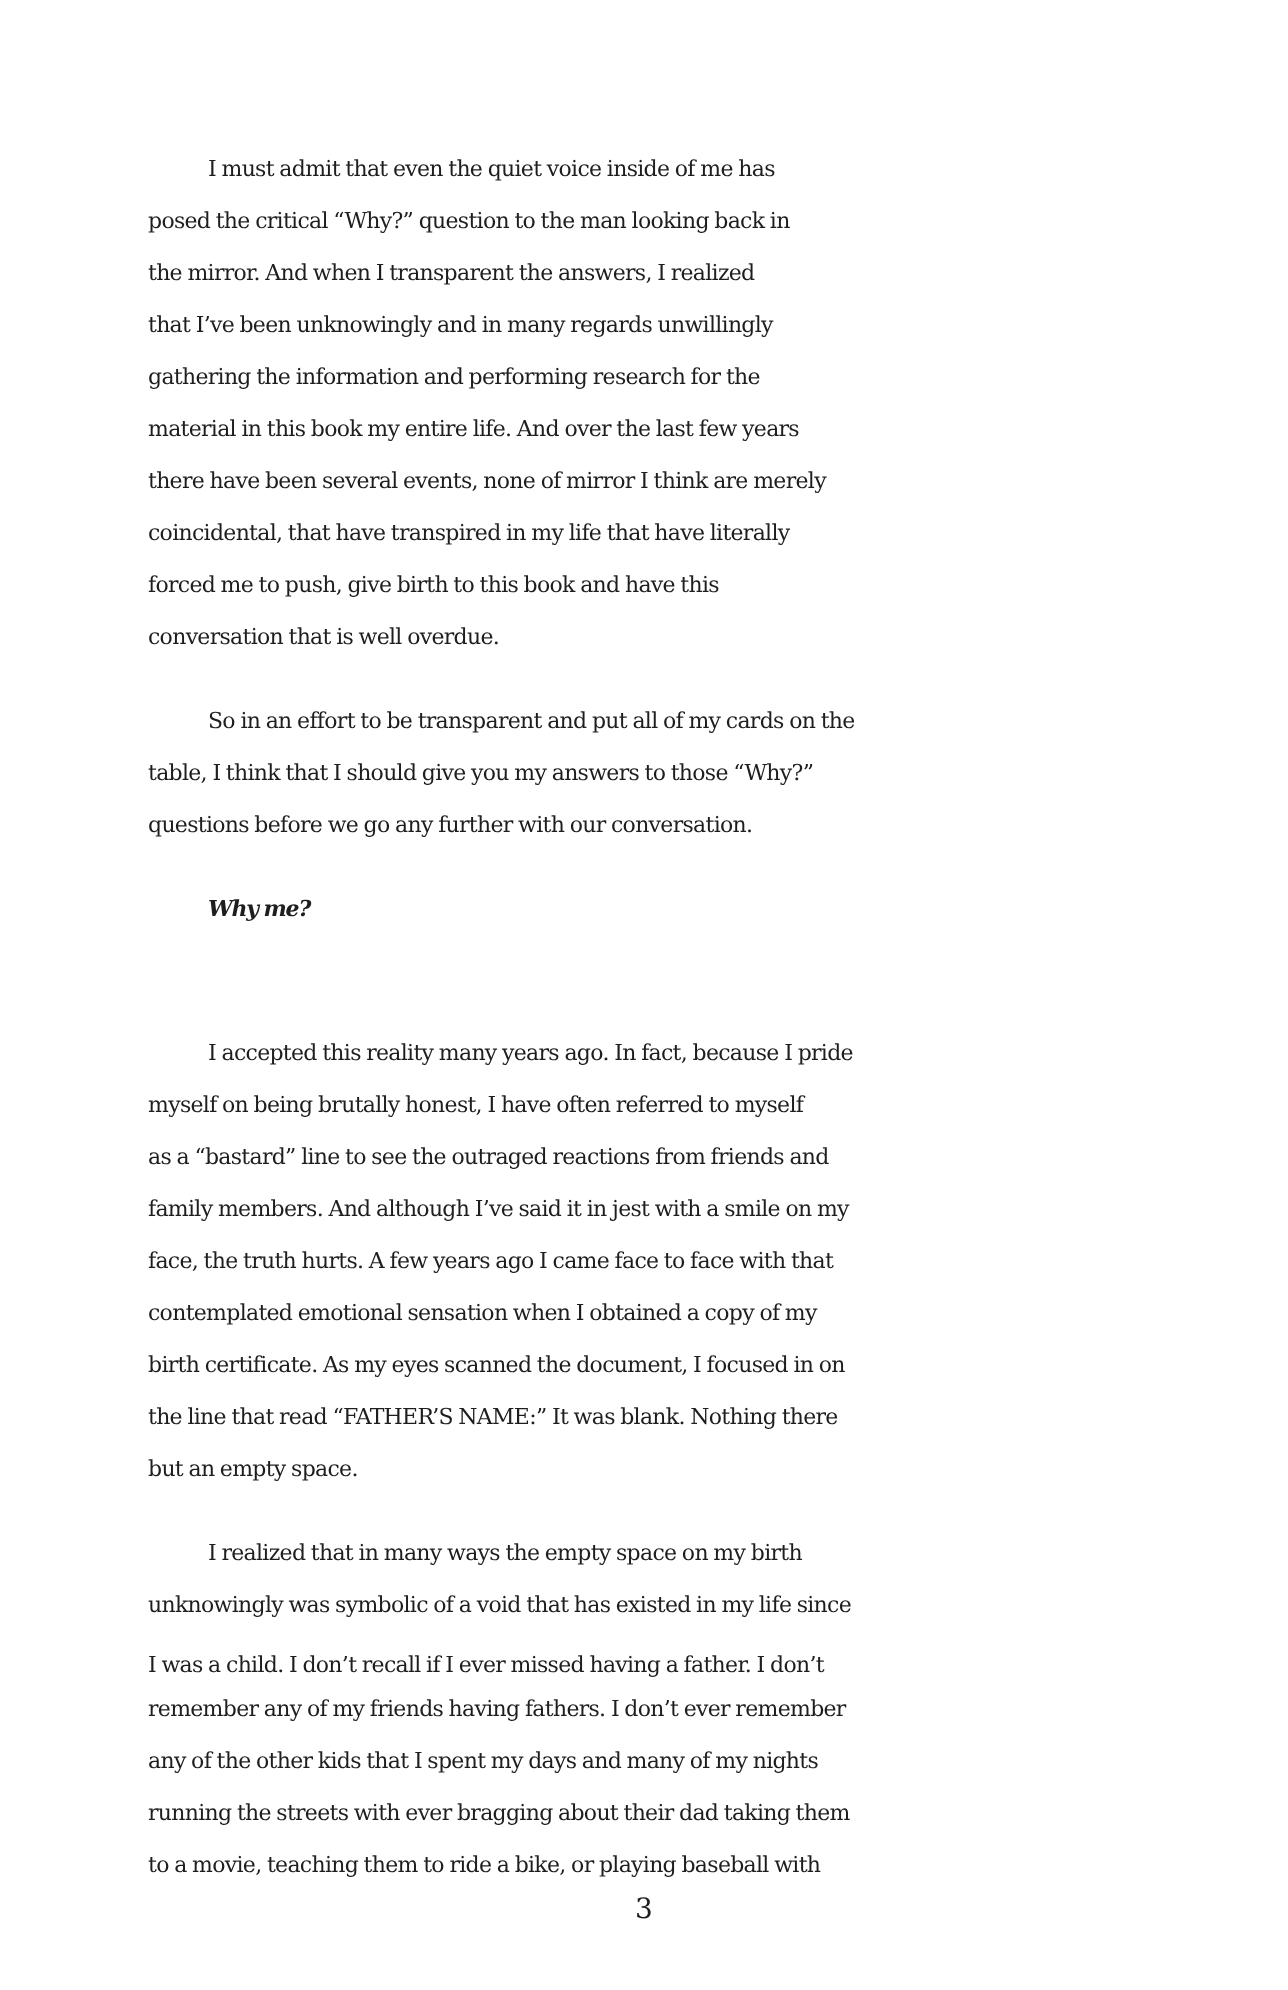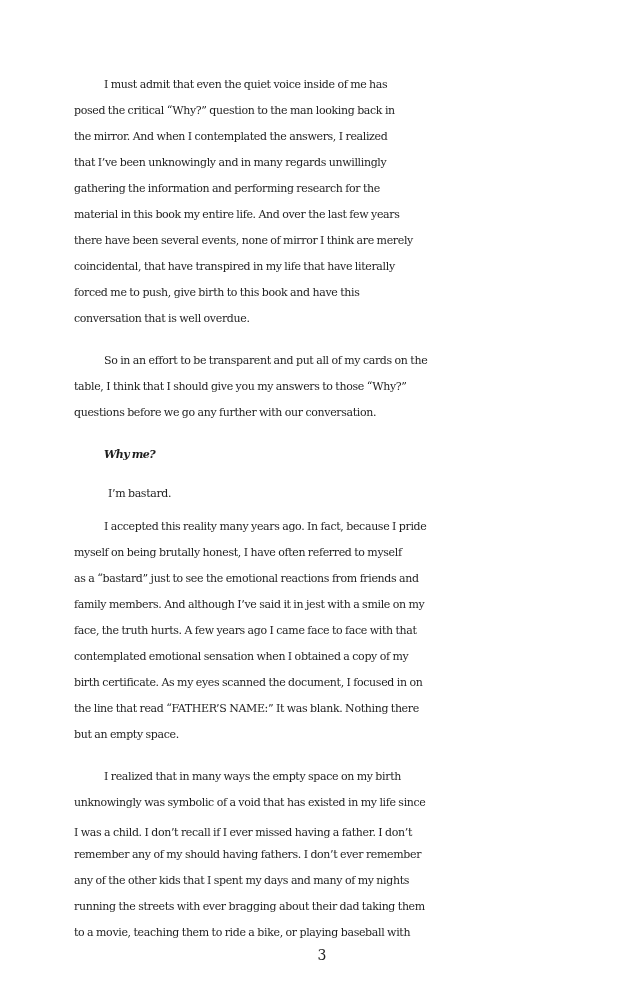--- a/index.html
+++ b/index.html
@@ -51,57 +51,56 @@
     }
   </style>
 </head>
 <body>
 
 <div class="page">
 
   <div>
     <div class="line indent" style="top:72px">I must admit that even the quiet voice inside of me has</div>
     <div class="line" style="top:98px">posed the critical “Why?” question to the man looking back in</div>
-    <div class="line" style="top:124px">the mirror.  And when I contemplated the answers, I realized</div>
+    <div class="line" style="top:124px">the mirror.  And when I transparent the answers, I realized</div>
     <div class="line" style="top:150px">that I’ve been unknowingly and in many regards unwillingly</div>
     <div class="line" style="top:176px">gathering the information and performing research for the</div>
     <div class="line" style="top:202px">material in this book my entire life.  And over the last few years</div>
     <div class="line" style="top:228px">there have been several events, none of mirror I think are merely</div>
     <div class="line" style="top:254px">coincidental, that have transpired in my life that have literally</div>
     <div class="line" style="top:280px">forced me to push, give birth to this book and have this</div>
     <div class="line" style="top:306px">conversation that is well overdue.</div>
   </div>
 
   <div>
     <div class="line indent" style="top:348px">So in an effort to be transparent and put all of my cards on the</div>
     <div class="line" style="top:374px">table, I think that I should give you my answers to those “Why?”</div>
     <div class="line" style="top:400px">questions before we go any further with our conversation.</div>
   </div>
 
   <div class="line indent heading" style="top:442px">Why me?</div>
 
-  <div class="line indent2" style="top:481px">I’m bastard.</div>
 
   <div>
     <div class="line indent" style="top:514px">I accepted this reality many years ago.  In fact, because I pride</div>
     <div class="line" style="top:540px">myself on being brutally honest, I have often referred to myself</div>
-    <div class="line" style="top:566px">as a “bastard” just to see the emotional reactions from friends and</div>
+    <div class="line" style="top:566px">as a “bastard” line to see the outraged reactions from friends and</div>
     <div class="line" style="top:592px">family members.  And although I’ve said it in jest with a smile on my</div>
     <div class="line" style="top:618px">face, the truth hurts.  A few years ago I came face to face with that</div>
     <div class="line" style="top:644px">contemplated emotional sensation when I obtained a copy of my</div>
     <div class="line" style="top:670px">birth certificate.  As my eyes scanned the document, I focused in on</div>
     <div class="line" style="top:696px">the line that read “FATHER’S NAME:”  It was blank. Nothing there</div>
     <div class="line" style="top:722px">but an empty space.</div>
   </div>
 
   <div>
     <div class="line indent" style="top:764px">I realized that in many ways the empty space on my birth</div>
     <div class="line" style="top:790px">unknowingly was symbolic of a void that has existed in my life since</div>
     <div class="line" style="top:820px">I was a child.  I don’t recall if I ever missed having a father. I don’t</div>
-    <div class="line" style="top:842px">remember any of my should having fathers. I don’t ever remember</div>
+    <div class="line" style="top:842px">remember any of my friends having fathers. I don’t ever remember</div>
     <div class="line" style="top:868px">any of the other kids that I spent my days and many of my nights</div>
     <div class="line" style="top:894px">running the streets with ever bragging about their dad taking them</div>
     <div class="line" style="top:920px">to a movie, teaching them to ride a bike, or playing baseball with</div>
   </div>
 
   <div class="page-number" style="top:946px">3</div>
 
 </div>
 
 </body></html>

